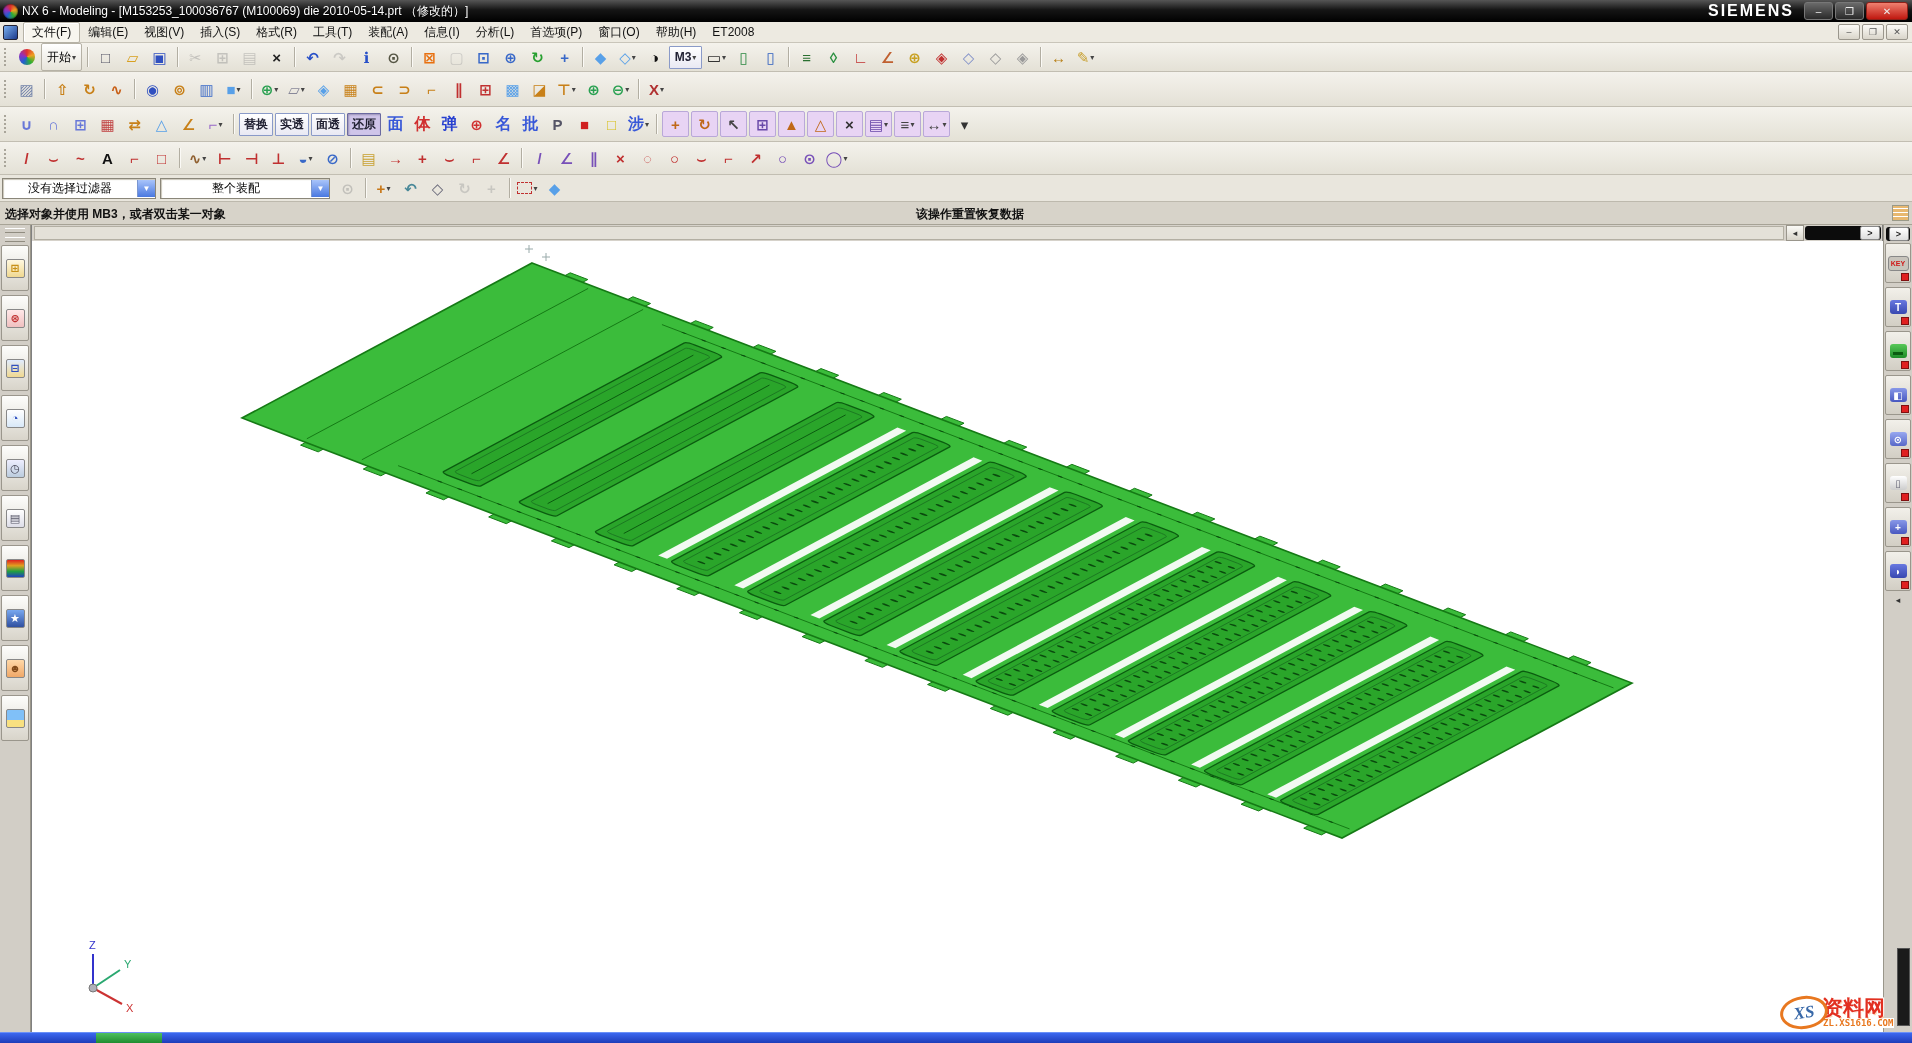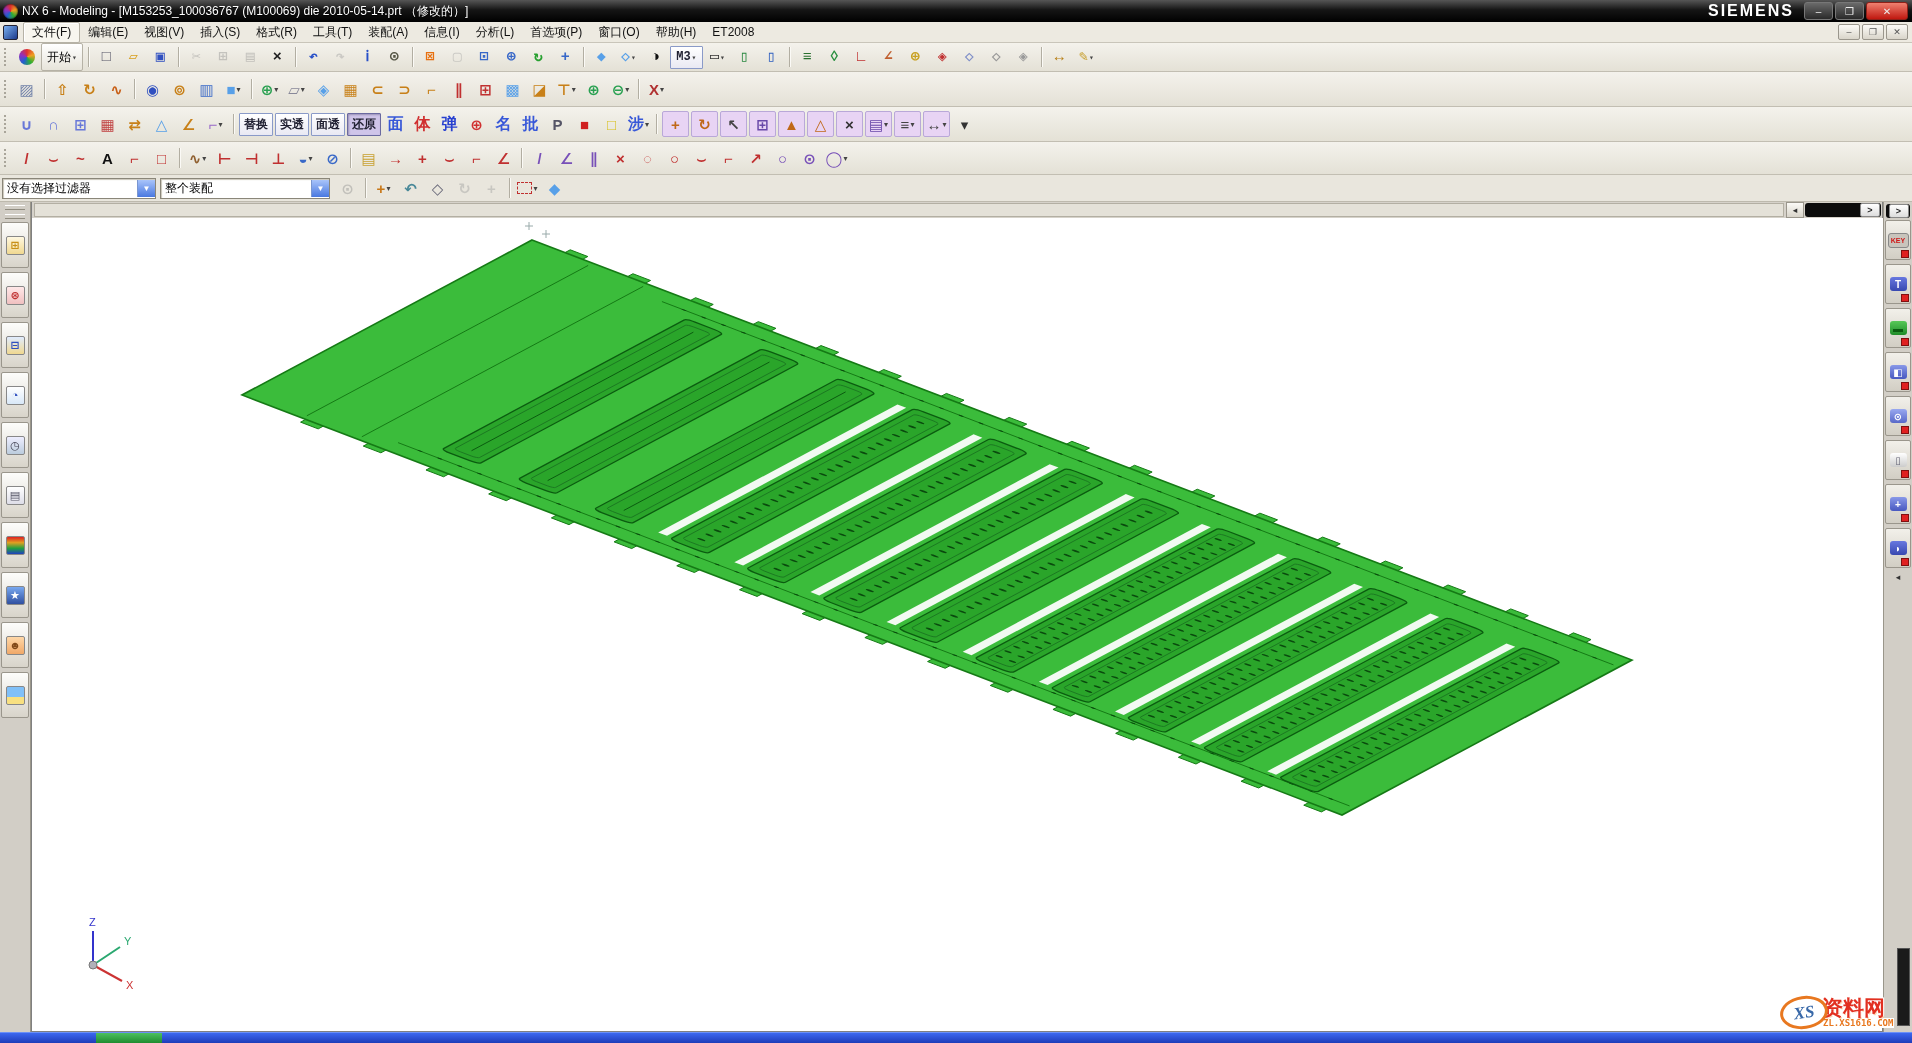--- a/index.html
+++ b/index.html
@@ -22,42 +22,42 @@
   .menubar{height:20px;background:#edeae1;border-bottom:1px solid #c9c5ba;display:flex;align-items:center;font-size:12px;color:#111;flex:0 0 20px;}
   .menu-doc{width:13px;height:13px;margin:0 5px 0 3px;border:1px solid #223;border-radius:2px;background:linear-gradient(135deg,#7ab0f0,#1c3a8c);}
   .menu-item{padding:1px 8px;white-space:nowrap;}
   .menu-item.first{border:1px solid #b6b2a6;background:#f8f6ef;border-radius:2px;box-shadow:1px 1px 0 #fff inset;}
   .childbtns{margin-left:auto;display:flex;gap:2px;padding-right:4px;}
   .childbtn{width:20px;height:14px;border:1px solid #9a968c;border-radius:2px;background:linear-gradient(#fcfbf7,#d9d5ca);
     display:flex;align-items:center;justify-content:center;font-size:9px;color:#555;}
 
   
   .tbrow{background:linear-gradient(#f4f2ec,#e4e1d6);border-bottom:1px solid #c2beb2;display:flex;align-items:center;padding-left:2px;}
-  .tbrow.r1{flex:0 0 28px;font-family:Liberation Mono, monospace;} .tbrow.r2{flex:0 0 34px;} .tbrow.r3{flex:0 0 34px;} .tbrow.r4{flex:0 0 32px;}
+  .tbrow.r1{flex:0 0 28px;} .tbrow.r2{flex:0 0 34px;} .tbrow.r3{flex:0 0 34px;} .tbrow.r4{flex:0 0 32px;}
   .grip{width:3px;height:18px;border-left:2px dotted #a9a59a;margin:0 4px 0 2px;}
   .sep{width:1px;height:20px;background:#b2aea2;box-shadow:1px 0 0 #fbfaf6;margin:0 4px;}
   .tb{height:24px;min-width:23px;padding:0 1px;margin:0 1px;display:flex;align-items:center;justify-content:center;border-radius:2px;cursor:default;}
   .tb .glyph{font-size:15px;line-height:1;font-weight:bold;}
   .tb.gray{opacity:.4;filter:grayscale(.8);}
   .tb .dd{font-size:8px;color:#444;margin-left:1px;}
   .tb.text{font-size:12px;padding:1px 5px;border:1px solid #b6b2a6;border-radius:2px;background:linear-gradient(#fff,#e7e4da);}
   .tb.textbtn{font-size:12px;font-weight:bold;color:#223;height:21px;padding:0 4px;border:1px solid #8a9ac8;border-radius:1px;
     background:linear-gradient(#ffffff,#e9e9f3);}
   .tb.textbtn.active{background:#cfc5e9;border-color:#6a6aa0;box-shadow:1px 1px 2px #9a90b8 inset;}
   .tb.cn{font-size:16px;font-weight:bold;}
   .tb.boxed{border:1px solid #b9a8d8;}
   .swirl{width:16px;height:16px;border-radius:50%;background:conic-gradient(#e03030,#f0a020,#30b030,#2060d0,#9030c0,#e03030);}
   .marqueebox{width:13px;height:10px;border:1px dashed #c03030;}
 
   
   .selbar{flex:0 0 26px;background:#e9e6dd;border-bottom:1px solid #bdb9ad;display:flex;align-items:center;padding-left:2px;}
   .combo{display:flex;align-items:center;height:19px;border:1px solid #8a8679;background:#fff;margin-right:4px;box-shadow:1px 1px 1px #cac6ba inset;}
   .combo .val{font-size:12px;padding:0 4px;white-space:nowrap;overflow:hidden;}
   .combo.filter{width:152px;} .combo.scope{width:168px;}
-  .combo .val{flex:1;}
+  .combo .val{flex:1;text-align:center;}
   .combo .cbtn{width:17px;height:17px;background:linear-gradient(#a8c4fa,#4a78e0);border-left:1px solid #7a96d0;
     color:#fff;font-size:8px;display:flex;align-items:center;justify-content:center;}
 
   
   .promptbar{flex:0 0 22px;background:#d7d3c9;border-bottom:1px solid #a7a396;position:relative;font-size:12px;font-weight:bold;color:#111;}
   .promptbar .pl{position:absolute;left:5px;top:4px;white-space:nowrap;}
   .promptbar .pc{position:absolute;left:916px;top:4px;white-space:nowrap;}
   .prompt-grid{position:absolute;right:3px;top:3px;width:15px;height:14px;border:1px solid #998;
     background:repeating-linear-gradient(0deg,#e8b870 0 3px,#fff 3px 4px),#e8b870;}
 
@@ -594,20 +594,25 @@
         <span class="tb marquee">
           <span class="marqueebox"></span>
           <span class="dd">▾</span>
         </span>
         <span class="tb">
           <span class="glyph" style="color: rgb(88, 160, 232);">◆</span>
         </span>
       </span>
   </div>
 
+  <div class="promptbar">
+    <span class="pl">选择对象并使用 MB3，或者双击某一对象</span>
+    <span class="pc">该操作重置恢复数据</span>
+    <span class="prompt-grid"></span>
+  </div>
 
   <div class="main">
     <div class="leftrail" id="leftrail">
       <span class="lgrip"></span>
       <span class="lgrip"></span>
     <span class="ltab">
           <span class="ic" style="background: linear-gradient(rgb(255, 248, 224), rgb(240, 216, 144)); color: rgb(200, 144, 24);">⊞</span>
         </span>
         <span class="ltab">
           <span class="ic" style="background: linear-gradient(rgb(255, 232, 232), rgb(240, 192, 192)); color: rgb(192, 48, 48);">⊛</span>

